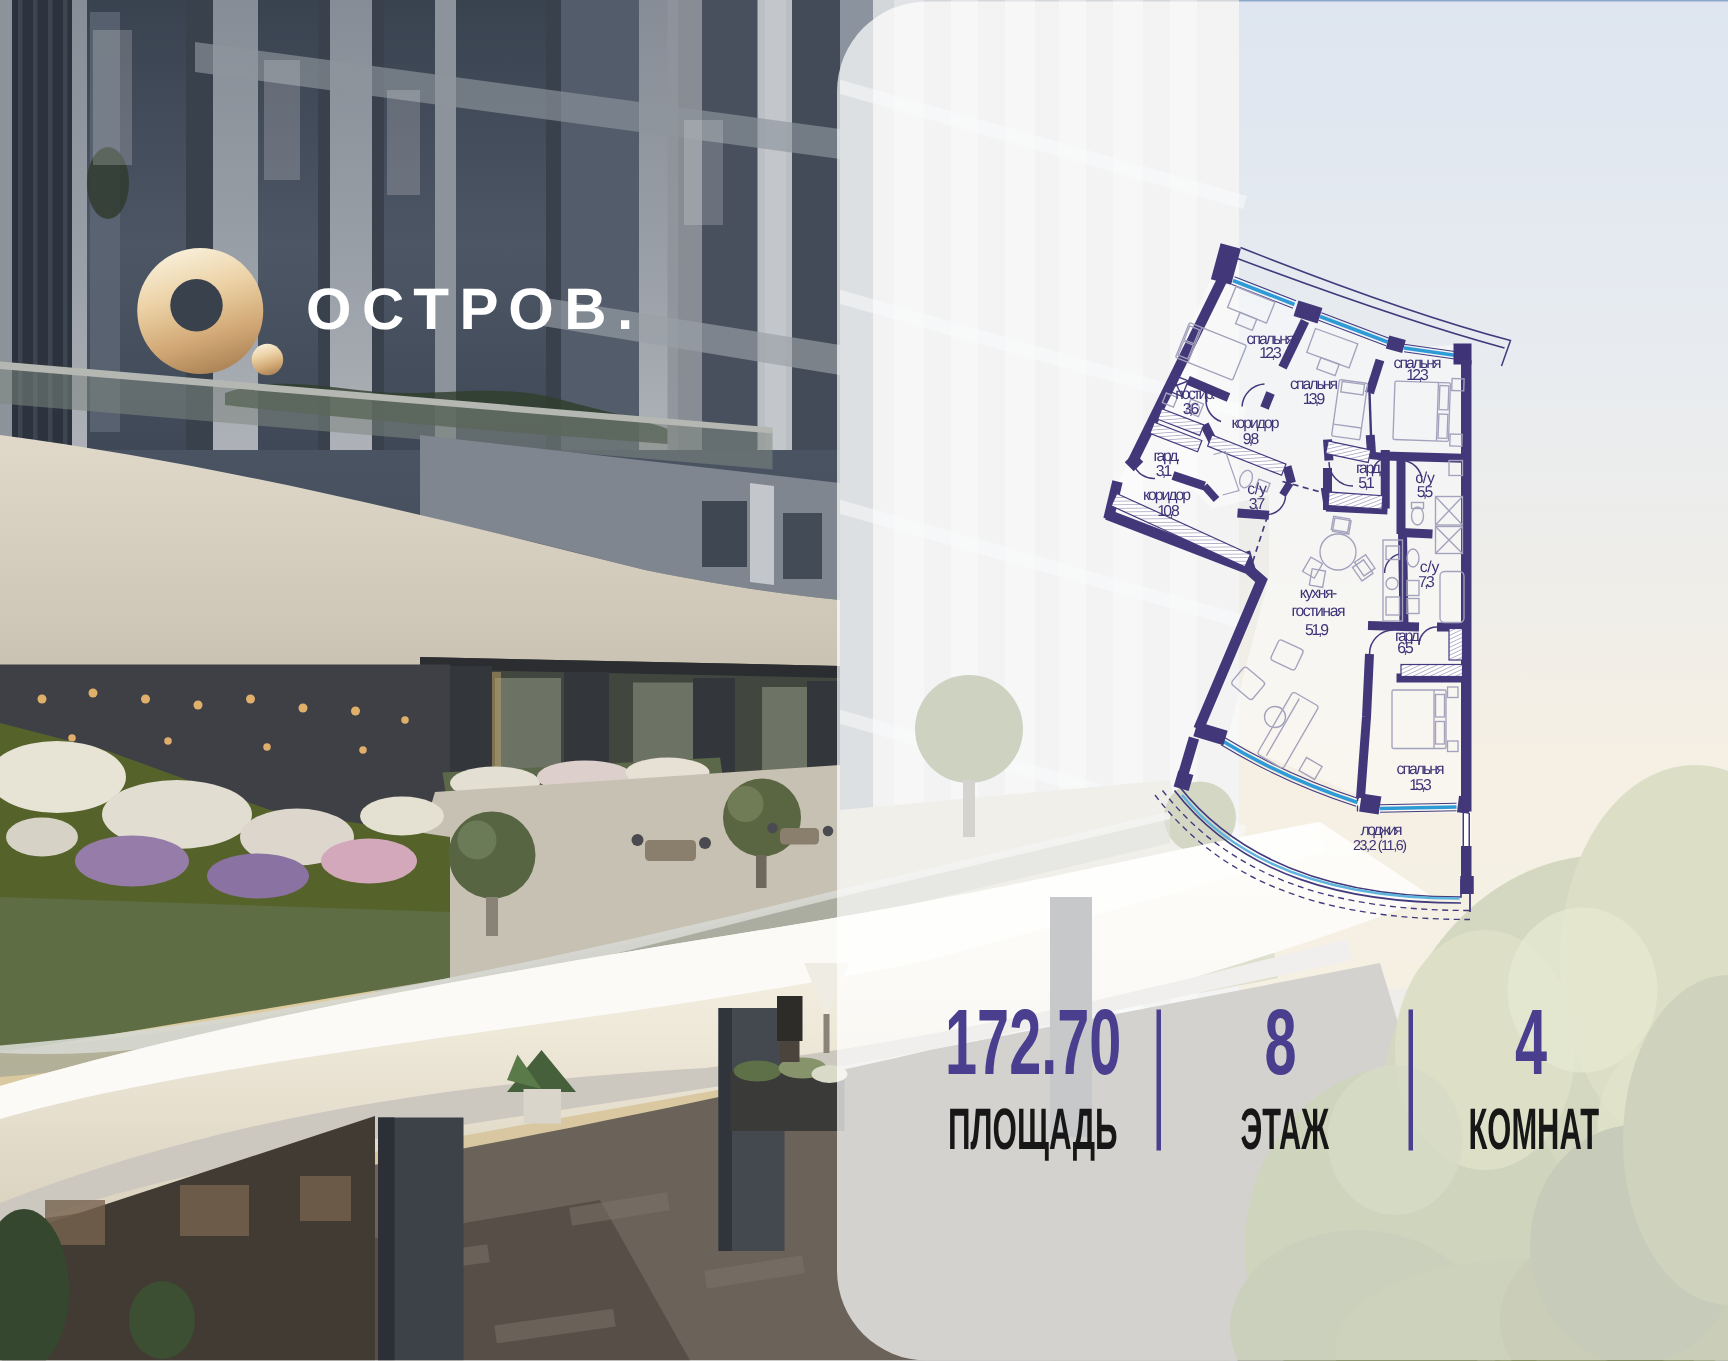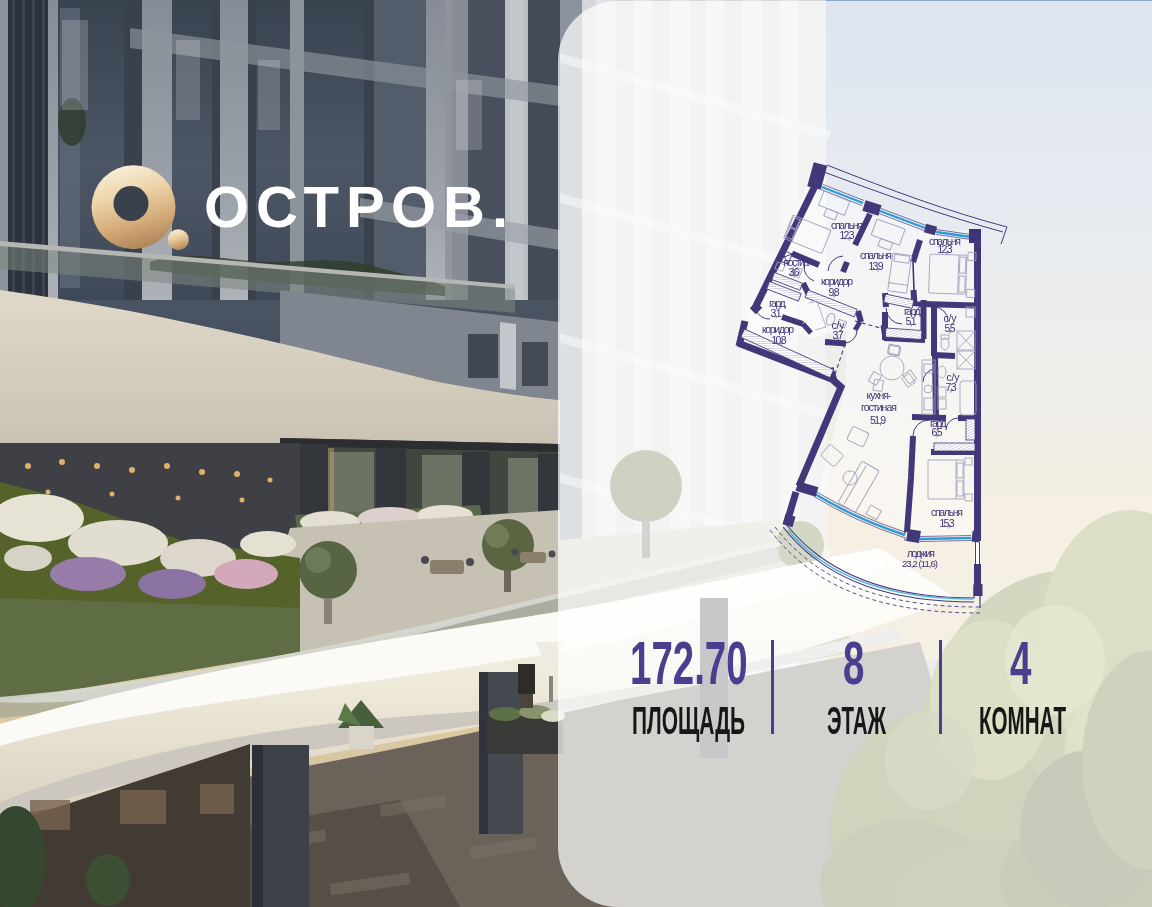--- a/index.html
+++ b/index.html
@@ -1,21 +1,21 @@
 <!DOCTYPE html>
 <html lang="ru"><head>
 <meta charset="utf-8">
 <title>Остров</title>
 <style>
 html,body{margin:0;padding:0;background:#e9e9ec;}
 .stage{position:relative;width:1152px;height:907px;overflow:hidden;font-family:"Liberation Sans",sans-serif;background:#cfd6dd;}
 .stage svg{position:absolute;left:0;top:0;}
 .logo{position:absolute;left:90px;top:160px;width:420px;height:92px;}
-.logotext{position:absolute;left:114px;top:20px;color:#ffffff;font-size:58px;line-height:54px;font-weight:bold;letter-spacing:7px;}
-.stats{position:absolute;left:560px;top:632px;width:560px;height:120px;color:#171717;}
+.logotext{position:absolute;left:114px;top:20px;color:#ffffff;font-size:39px;line-height:54px;font-weight:bold;letter-spacing:7px;}
+.stats{position:absolute;left:560px;top:665px;width:560px;height:120px;color:#171717;}
 .num{position:absolute;top:0px;color:#4a3e8e;font-weight:bold;font-size:62px;line-height:62px;white-space:nowrap;}
 .lab{position:absolute;top:69px;font-weight:bold;font-size:39px;line-height:39px;white-space:nowrap;letter-spacing:0px;}
 .vdiv{position:absolute;top:8px;width:2.5px;height:94px;background:#4a3e8e;}
 </style>
 </head>
 <body>
 <div class="stage">
 <svg width="1152" height="907" viewBox="0 0 1152 907">
 <defs>
 <linearGradient id="sky" x1="0" y1="0" x2="0" y2="1">

